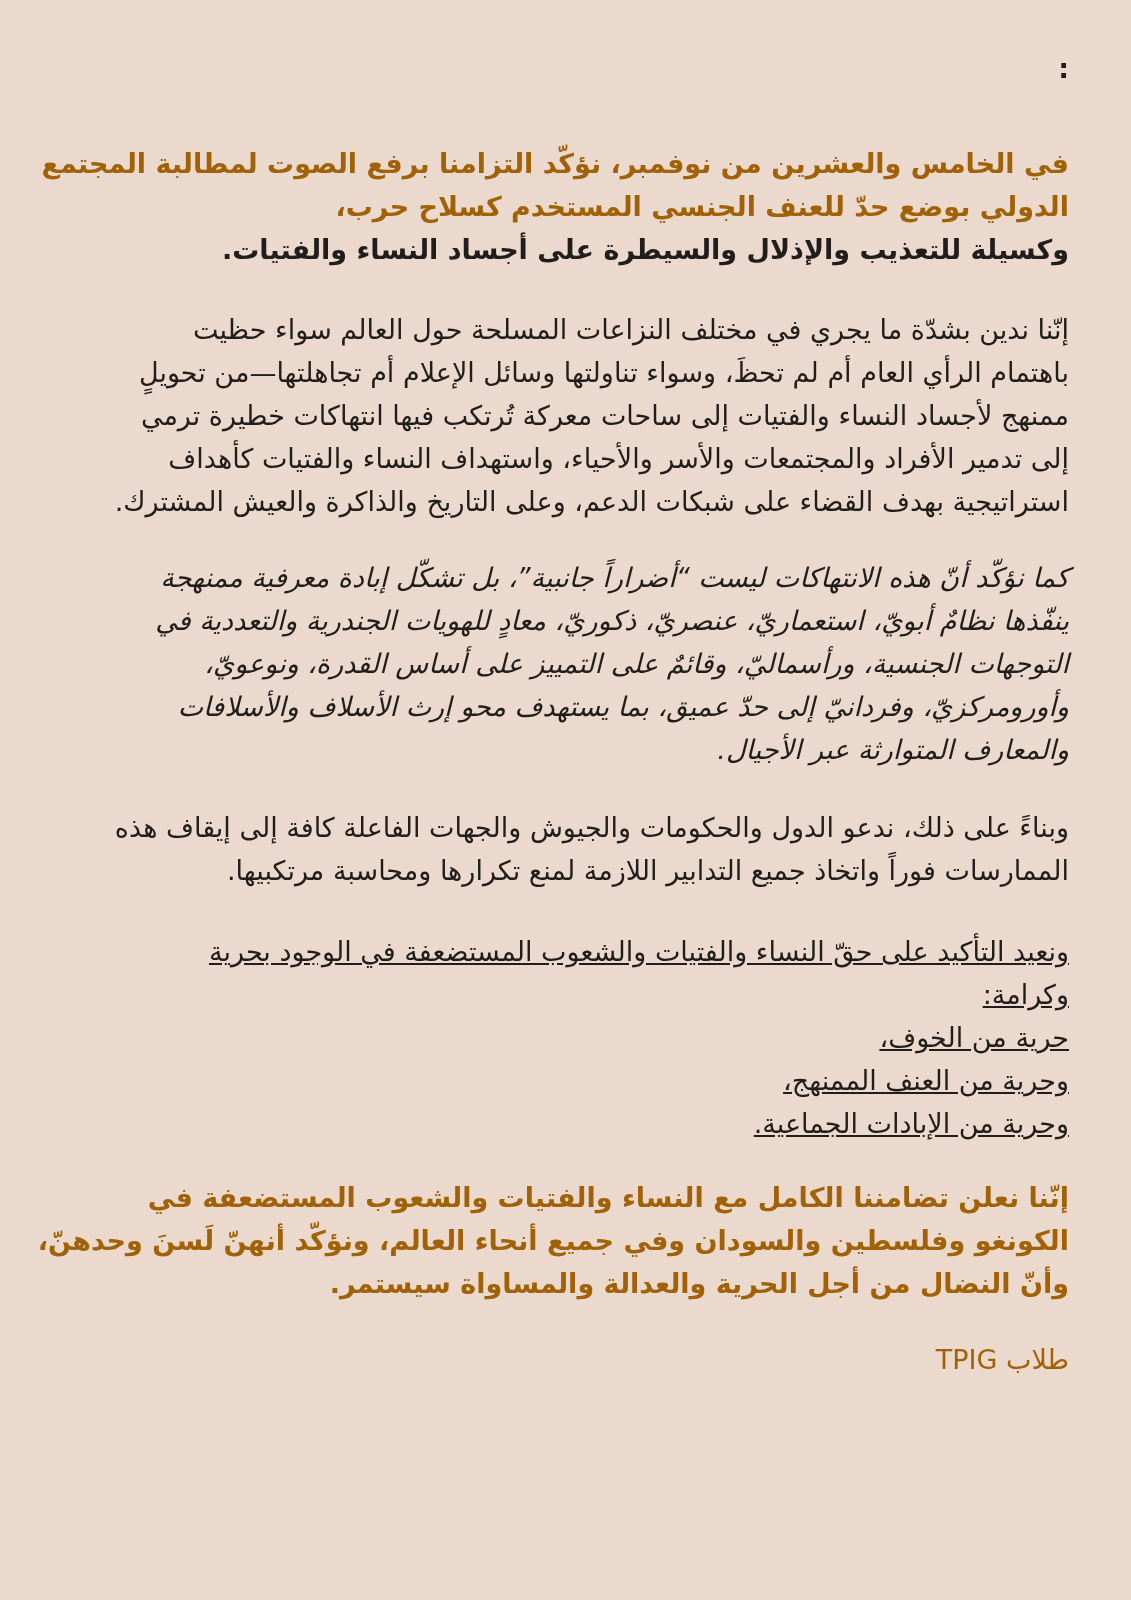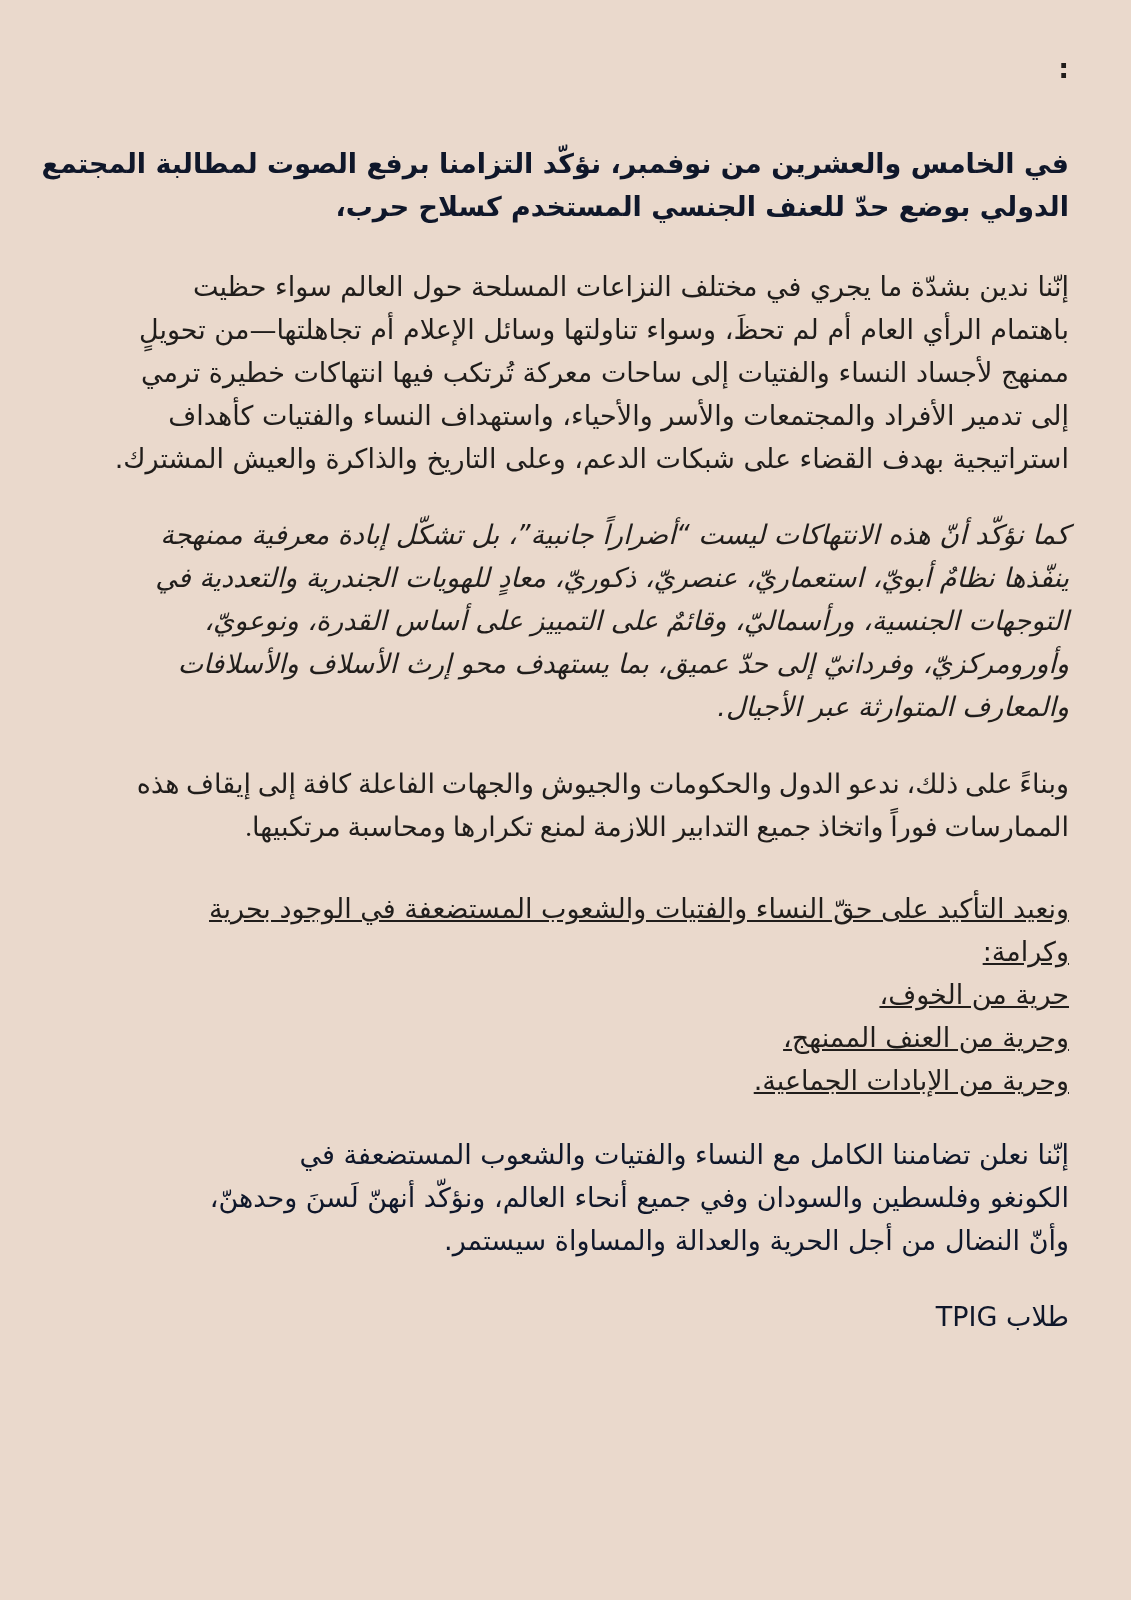--- a/index.html
+++ b/index.html
@@ -27,40 +27,40 @@
     font-size: 27px;
     line-height: 43px;
   }
   .colon-line {
     font-weight: 700;
     font-size: 30px;
     line-height: 43px;
     color: #201d1b;
   }
   .purple {
-    color: #0f172a;
+    color: #a16207;
   }
   .p-intro      { margin-top: 52px !important; font-weight: 700; }
   .p-body-1     { margin-top: 37px !important; }
   .p-body-2     { margin-top: 33px !important; font-style: italic; }
-  .p-body-3     { margin-top: 35px !important; font-family: Liberation Serif, serif; }
+  .p-body-3     { margin-top: 35px !important; }
   .p-body-4     { margin-top: 36px !important; }
   .p-body-5     { margin-top: 38px !important; text-decoration: underline; }
-  .p-solidarity { margin-top: 31px !important; font-weight: 400; }
+  .p-solidarity { margin-top: 31px !important; font-weight: 700; }
   .p-signature  { margin-top: 33px !important; font-weight: 400; }
 </style>
 </head>
 <body>
 
 <div class="page">
 
   <p class="colon-line">:</p>
 
   <p class="p-intro"><span class="purple">في الخامس والعشرين من نوفمبر، نؤكّد التزامنا برفع الصوت لمطالبة المجتمع
-الدولي بوضع حدّ للعنف الجنسي المستخدم كسلاح حرب،</span><br></p>
+الدولي بوضع حدّ للعنف الجنسي المستخدم كسلاح حرب،</span><br><span>وكسيلة للتعذيب والإذلال والسيطرة على أجساد النساء والفتيات.</span></p>
 
   <p class="p-body-1">إنّنا ندين بشدّة ما يجري في مختلف النزاعات المسلحة حول العالم سواء حظيت
 باهتمام الرأي العام أم لم تحظَ، وسواء تناولتها وسائل الإعلام أم تجاهلتها—من تحويلٍ
 ممنهج لأجساد النساء والفتيات إلى ساحات معركة تُرتكب فيها انتهاكات خطيرة ترمي
 إلى تدمير الأفراد والمجتمعات والأسر والأحياء، واستهداف النساء والفتيات كأهداف
 استراتيجية بهدف القضاء على شبكات الدعم، وعلى التاريخ والذاكرة والعيش المشترك.</p>
 
   <p class="p-body-2">كما نؤكّد أنّ هذه الانتهاكات ليست “أضراراً جانبية”، بل تشكّل إبادة معرفية ممنهجة
 ينفّذها نظامٌ أبويّ، استعماريّ، عنصريّ، ذكوريّ، معادٍ للهويات الجندرية والتعددية في
 التوجهات الجنسية، ورأسماليّ، وقائمٌ على التمييز على أساس القدرة، ونوعويّ،

